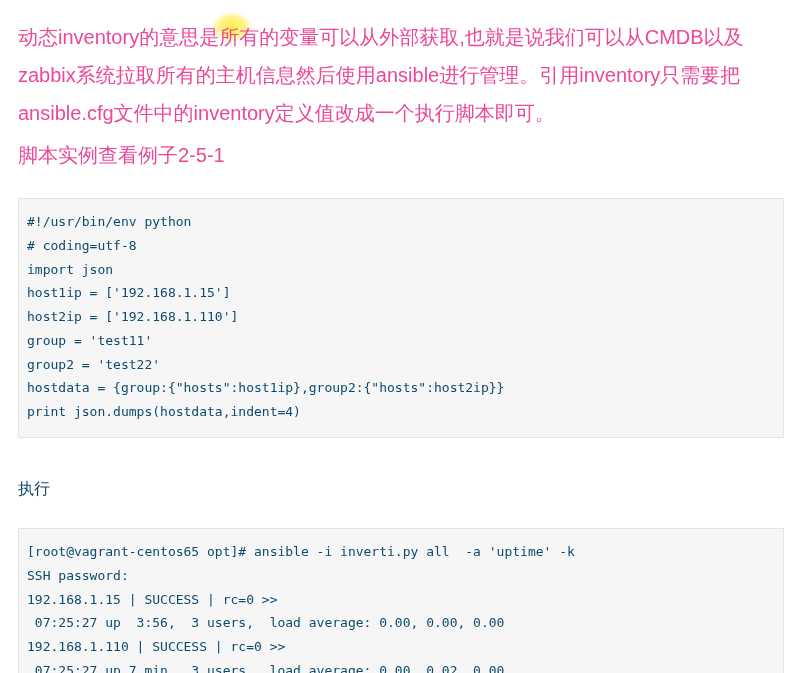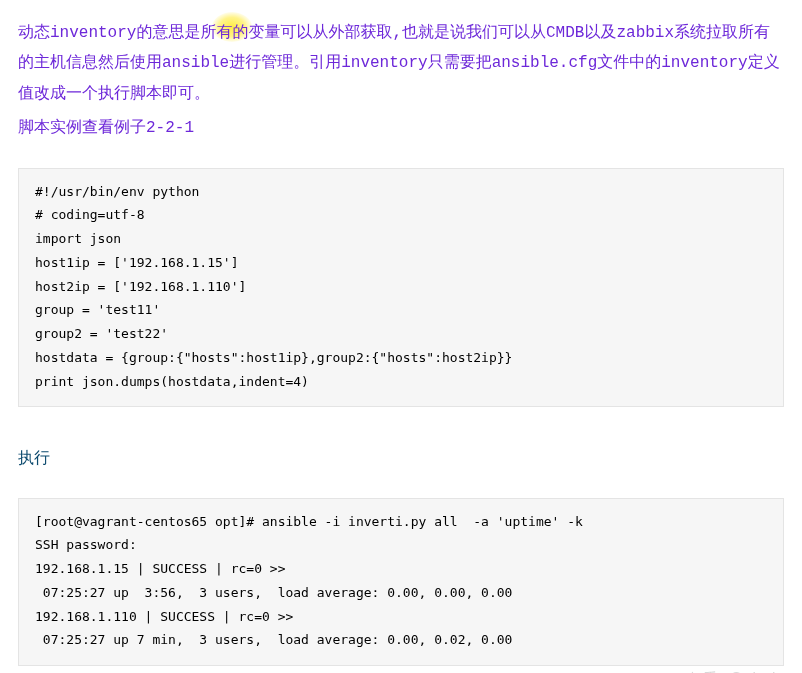--- a/index.html
+++ b/index.html
@@ -5,45 +5,44 @@
     * { margin: 0; padding: 0; box-sizing: border-box; }
     body {
       font-family: -apple-system, BlinkMacSystemFont, "Helvetica Neue", "PingFang SC", "Microsoft YaHei", sans-serif;
       background: #ffffff;
       width: 802px;
       padding: 18px;
       color: #1a1a1a;
       position: relative;
     }
     .paragraph {
-      font-size: 16px;
+      font-size: 20px;
       line-height: 1.9;
-      color: #6d28d9;
+      color: #ec4899;
       margin-bottom: 4px;
       position: relative;
-      font-family: Liberation Mono, monospace;
     }
     .highlight-dot {
       position: absolute;
       width: 40px;
       height: 30px;
       background: radial-gradient(ellipse at center, rgba(255,235,59,0.95) 0%, rgba(255,235,59,0.6) 45%, rgba(255,235,59,0) 75%);
       border-radius: 50%;
       top: -6px;
       left: 194px;
       z-index: -1;
     }
     .code-block {
       background: #f6f6f6;
       border: 1px solid #e4e4e4;
-      padding: 12px 16px;
+      padding: 12px 8px;
       font-family: Menlo, Monaco, Consolas, "Courier New", monospace;
       font-size: 13px;
       line-height: 1.75;
-      color: #000000;
+      color: #0c4a6e;
       white-space: pre;
       margin-top: 24px;
       margin-bottom: 10px;
       overflow-x: auto;
     }
     .section-heading {
       font-size: 16px;
       color: #0c4a6e;
       margin-top: 36px;
       margin-bottom: 8px;
@@ -63,21 +62,21 @@
     .watermark .zh { font-style: normal; margin-right: 6px; }
   </style>
 </head>
 <body>
 
 <div class="paragraph">
   <span class="highlight-dot"></span>
   <span>动态inventory的意思是所有的变量可以从外部获取,也就是说我们可以从CMDB以及zabbix系统拉取所有的主机信息然后使用ansible进行管理。引用inventory只需要把ansible.cfg文件中的inventory定义值改成一个执行脚本即可。</span>
 </div>
 <div class="paragraph">
-  <span>脚本实例查看例子2-2-1</span>
+  <span>脚本实例查看例子2-5-1</span>
 </div>
 
 <pre class="code-block"><code>#!/usr/bin/env python
 # coding=utf-8
 import json
 host1ip = ['192.168.1.15']
 host2ip = ['192.168.1.110']
 group = 'test11'
 group2 = 'test22'
 hostdata = {group:{"hosts":host1ip},group2:{"hosts":host2ip}}

